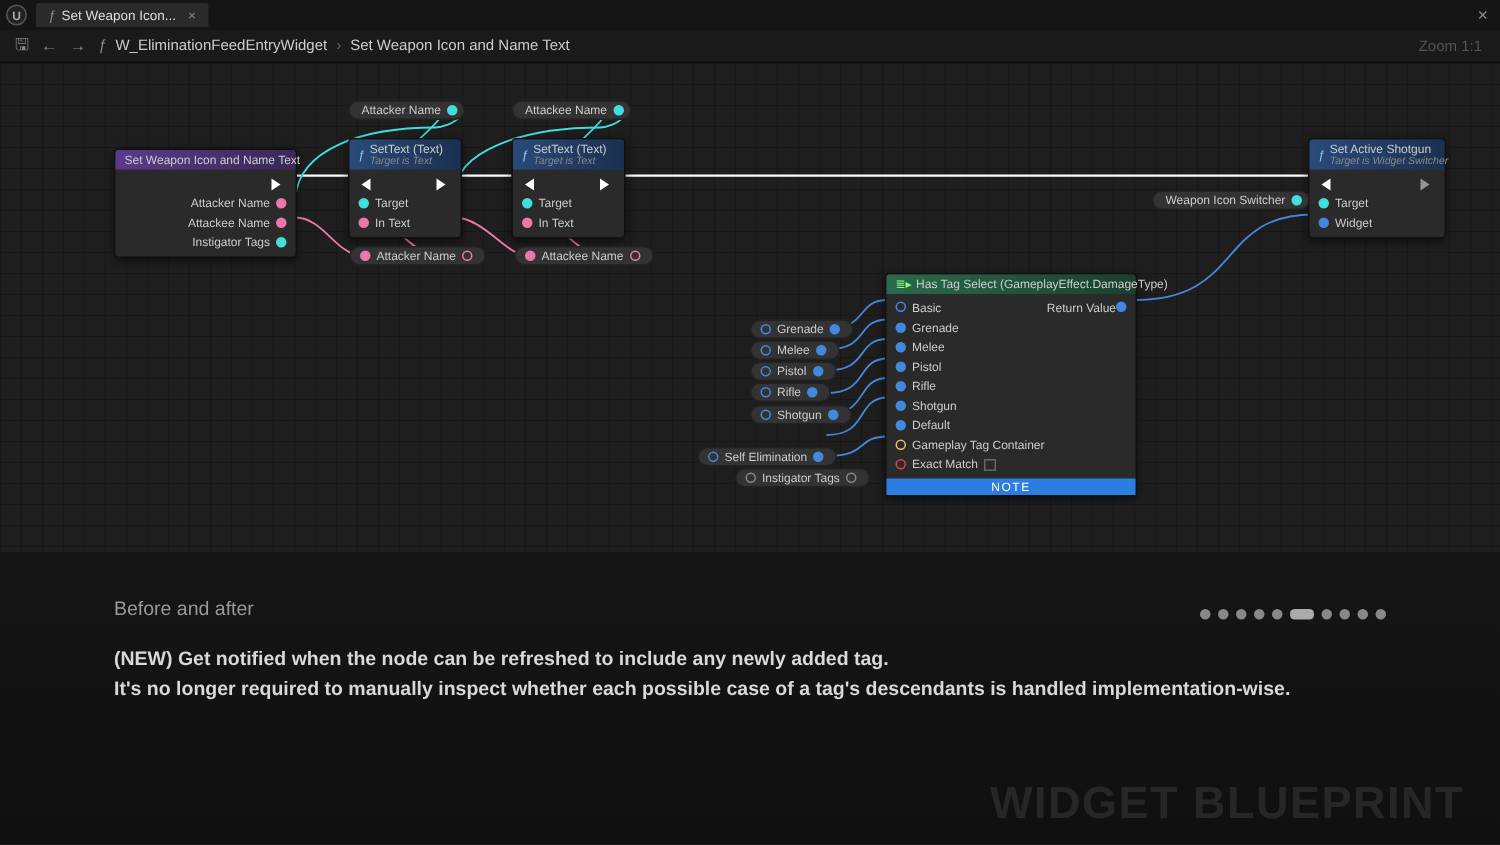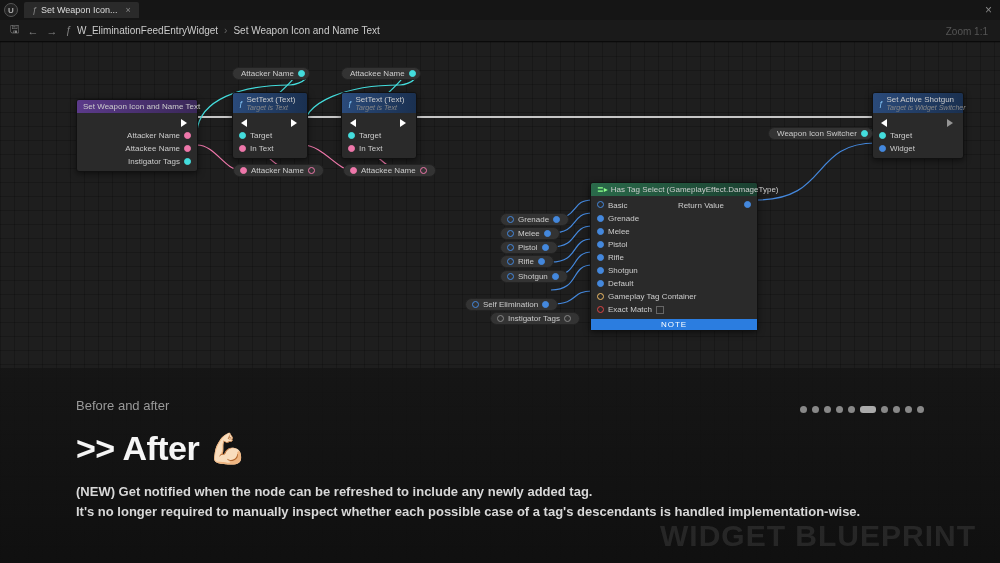--- a/index.html
+++ b/index.html
@@ -264,21 +264,21 @@
     <div class="node-hdr green">
         <span style="color:#8f8">≣▸</span>
         <span>Has Tag Select (GameplayEffect.DamageType)</span>
       </div>
     <div class="node-body">
       <div class="row between">
           <span style="display:flex;gap:4px">
             <span class="pin blue-e"></span>
             <span>Basic</span>
           </span>
-          <span style="display:flex;gap:20px">
+          <span style="display:flex;gap:0">
             <span>Return Value</span>
             <span class="pin blue"></span>
           </span>
         </div>
       <div class="row">
           <span class="pin blue"></span>
           <span>Grenade</span>
         </div>
       <div class="row">
           <span class="pin blue"></span>
@@ -310,24 +310,20 @@
           <span class="checkbox"></span>
         </div>
     </div>
     <div class="note-bar">NOTE</div>
   </div>
 
 </div>
 
 <div class="overlay">
   <div class="ov-sm">Before and after</div>
-  <div class="ov-big">
-    <span>&gt;&gt; After</span>
-    <span class="arm">💪🏻</span>
-  </div>
   <div class="ov-body">
     <div>(NEW) Get notified when the node can be refreshed to include any newly added tag.</div>
     <div>It's no longer required to manually inspect whether each possible case of a tag's descendants is handled implementation-wise.</div>
   </div>
   <div class="dots">
     <div class="dot"></div>
     <div class="dot"></div>
     <div class="dot"></div>
     <div class="dot"></div>
     <div class="dot"></div>

